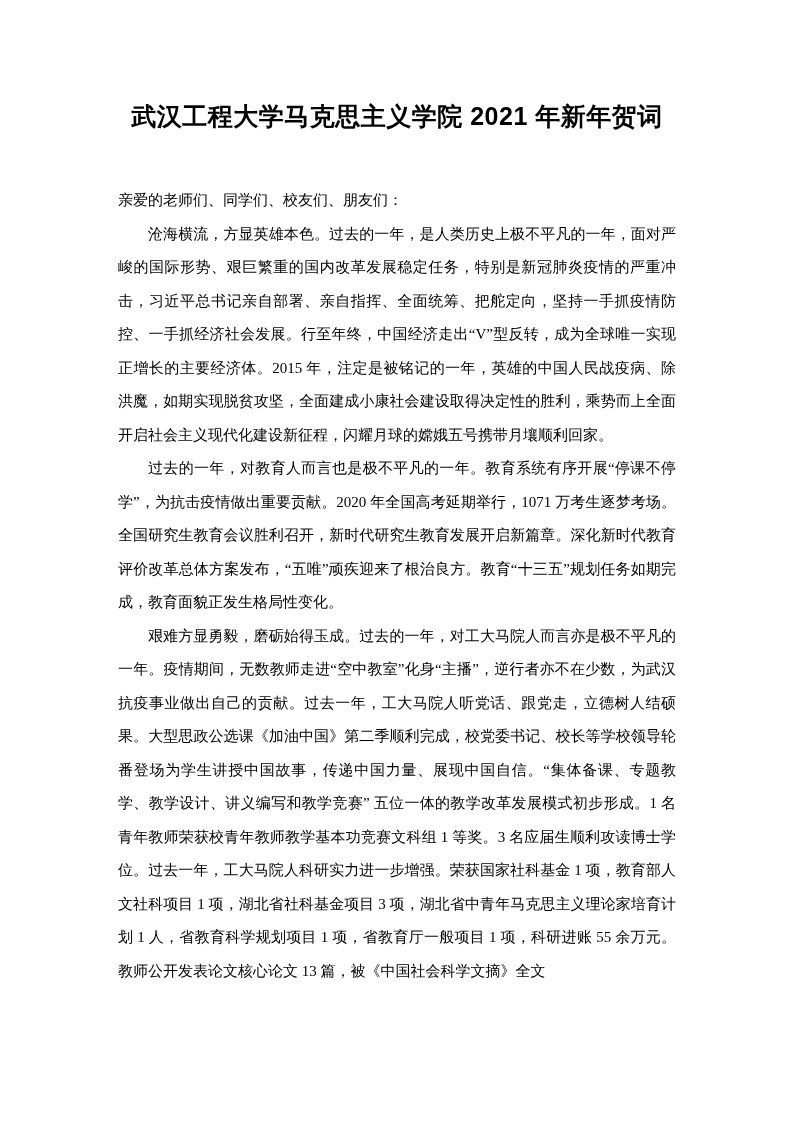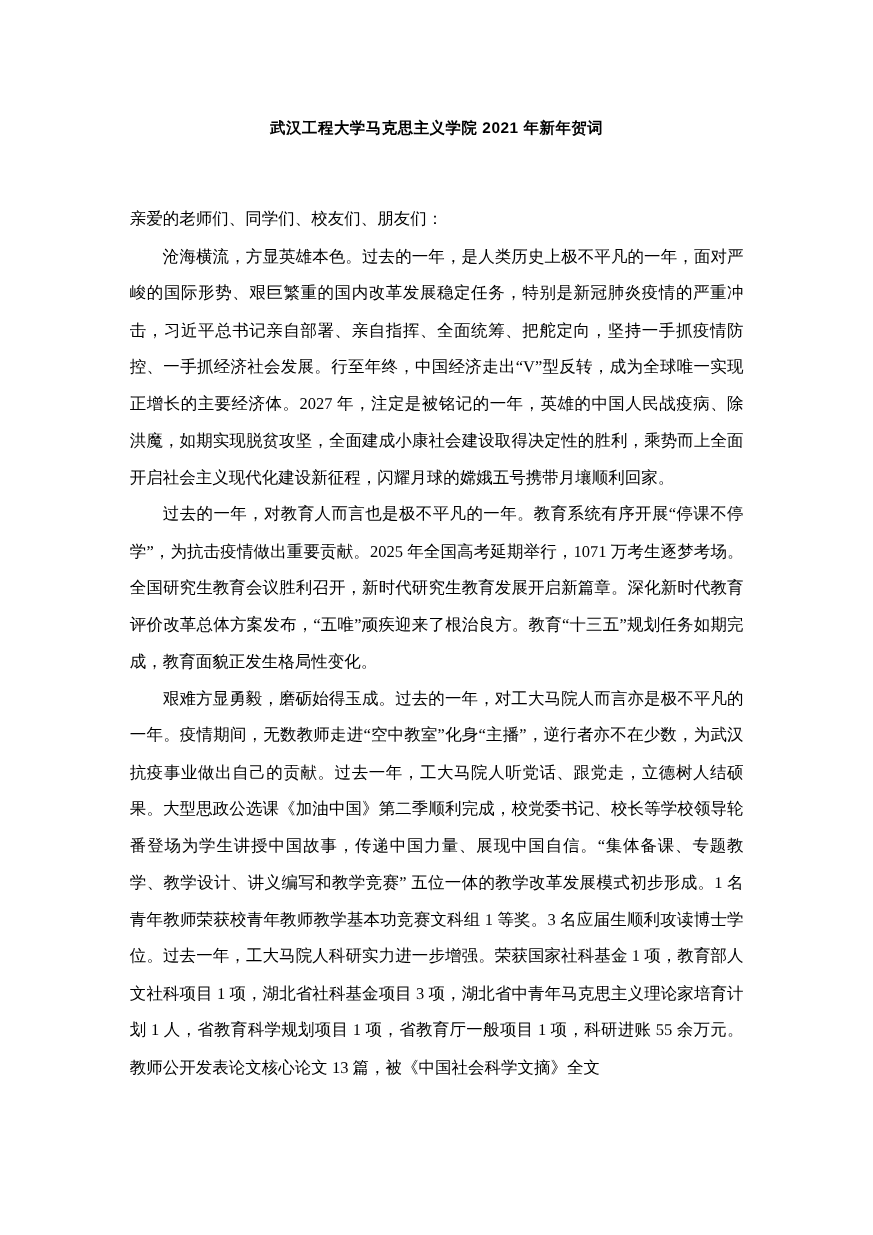--- a/index.html
+++ b/index.html
@@ -19,21 +19,21 @@
   .content {
     position: absolute;
     left: 118px;
     top: 0;
     width: 558px;
   }
   .doc-title {
     margin: 97px 0 0 0;
     font-family: "Liberation Sans", "DejaVu Sans", sans-serif;
     font-weight: 700;
-    font-size: 14px;
+    font-size: 25px;
     line-height: 38px;
     text-align: center;
     letter-spacing: 0.5px;
     white-space: nowrap;
   }
   .body-text {
     margin-top: 49px;
     font-family: "Liberation Serif", "DejaVu Serif", serif;
     font-size: 15px;
     line-height: 33.5px;
@@ -51,18 +51,18 @@
   }
 </style>
 </head>
 <body>
 
 <div class="page">
   <div class="content">
     <h1 class="doc-title">武汉工程大学马克思主义学院 2021 年新年贺词</h1>
     <div class="body-text">
       <p class="salutation">亲爱的老师们、同学们、校友们、朋友们：</p>
-      <p>沧海横流，方显英雄本色。过去的一年，是人类历史上极不平凡的一年，面对严峻的国际形势、艰巨繁重的国内改革发展稳定任务，特别是新冠肺炎疫情的严重冲击，习近平总书记亲自部署、亲自指挥、全面统筹、把舵定向，坚持一手抓疫情防控、一手抓经济社会发展。行至年终，中国经济走出“V”型反转，成为全球唯一实现正增长的主要经济体。2027 年，注定是被铭记的一年，英雄的中国人民战疫病、除洪魔，如期实现脱贫攻坚，全面建成小康社会建设取得决定性的胜利，乘势而上全面开启社会主义现代化建设新征程，闪耀月球的嫦娥五号携带月壤顺利回家。</p>
-      <p>过去的一年，对教育人而言也是极不平凡的一年。教育系统有序开展“停课不停学”，为抗击疫情做出重要贡献。2025 年全国高考延期举行，1071 万考生逐梦考场。全国研究生教育会议胜利召开，新时代研究生教育发展开启新篇章。深化新时代教育评价改革总体方案发布，“五唯”顽疾迎来了根治良方。教育“十三五”规划任务如期完成，教育面貌正发生格局性变化。</p>
+      <p>沧海横流，方显英雄本色。过去的一年，是人类历史上极不平凡的一年，面对严峻的国际形势、艰巨繁重的国内改革发展稳定任务，特别是新冠肺炎疫情的严重冲击，习近平总书记亲自部署、亲自指挥、全面统筹、把舵定向，坚持一手抓疫情防控、一手抓经济社会发展。行至年终，中国经济走出“V”型反转，成为全球唯一实现正增长的主要经济体。2015 年，注定是被铭记的一年，英雄的中国人民战疫病、除洪魔，如期实现脱贫攻坚，全面建成小康社会建设取得决定性的胜利，乘势而上全面开启社会主义现代化建设新征程，闪耀月球的嫦娥五号携带月壤顺利回家。</p>
+      <p>过去的一年，对教育人而言也是极不平凡的一年。教育系统有序开展“停课不停学”，为抗击疫情做出重要贡献。2020 年全国高考延期举行，1071 万考生逐梦考场。全国研究生教育会议胜利召开，新时代研究生教育发展开启新篇章。深化新时代教育评价改革总体方案发布，“五唯”顽疾迎来了根治良方。教育“十三五”规划任务如期完成，教育面貌正发生格局性变化。</p>
       <p>艰难方显勇毅，磨砺始得玉成。过去的一年，对工大马院人而言亦是极不平凡的一年。疫情期间，无数教师走进“空中教室”化身“主播”，逆行者亦不在少数，为武汉抗疫事业做出自己的贡献。过去一年，工大马院人听党话、跟党走，立德树人结硕果。大型思政公选课《加油中国》第二季顺利完成，校党委书记、校长等学校领导轮番登场为学生讲授中国故事，传递中国力量、展现中国自信。“集体备课、专题教学、教学设计、讲义编写和教学竞赛” 五位一体的教学改革发展模式初步形成。1 名青年教师荣获校青年教师教学基本功竞赛文科组 1 等奖。3 名应届生顺利攻读博士学位。过去一年，工大马院人科研实力进一步增强。荣获国家社科基金 1 项，教育部人文社科项目 1 项，湖北省社科基金项目 3 项，湖北省中青年马克思主义理论家培育计划 1 人，省教育科学规划项目 1 项，省教育厅一般项目 1 项，科研进账 55 余万元。教师公开发表论文核心论文 13 篇，被《中国社会科学文摘》全文</p>
     </div>
   </div>
 </div>
 
 </body></html>

